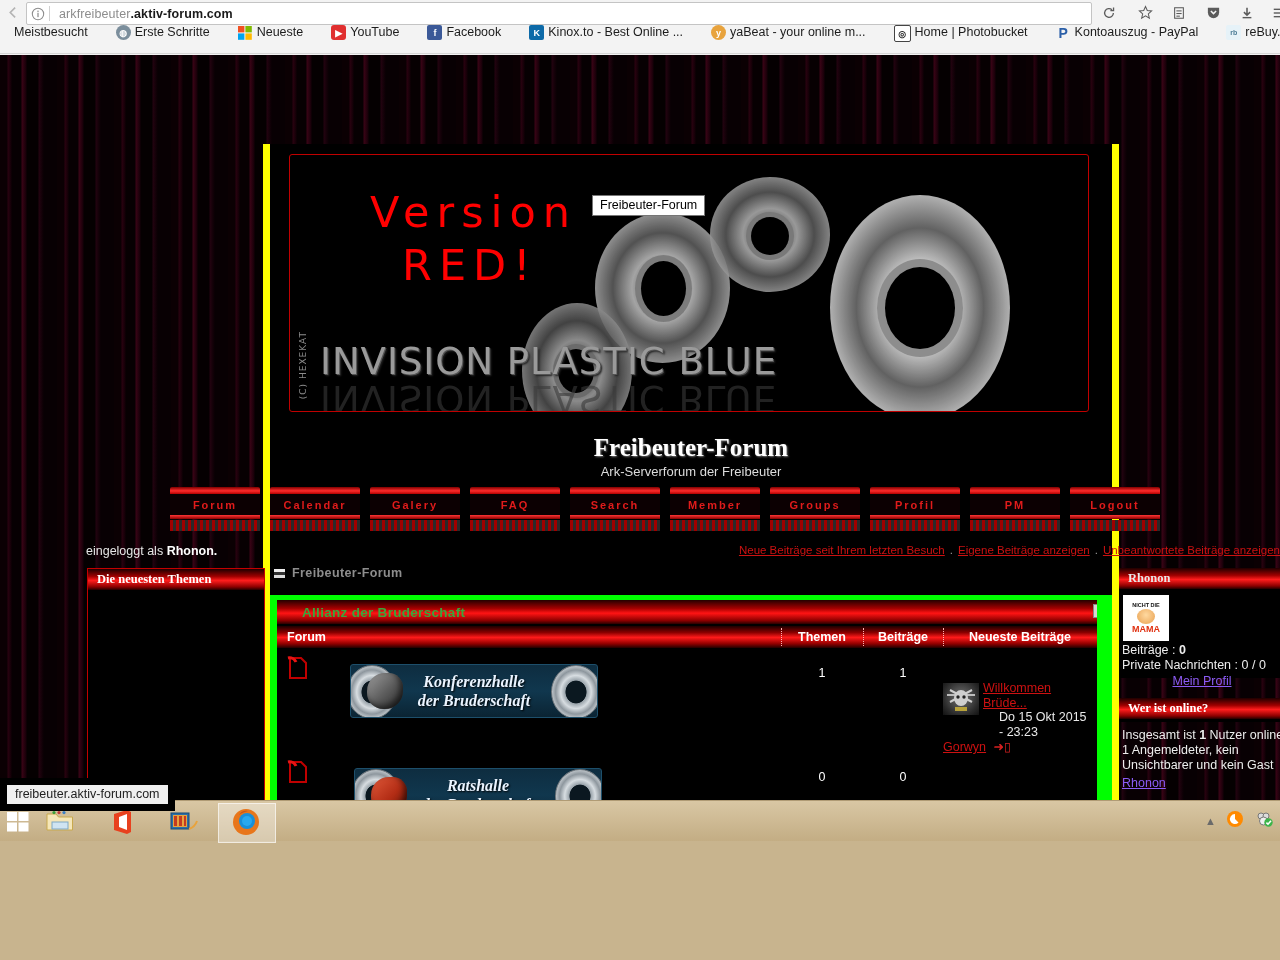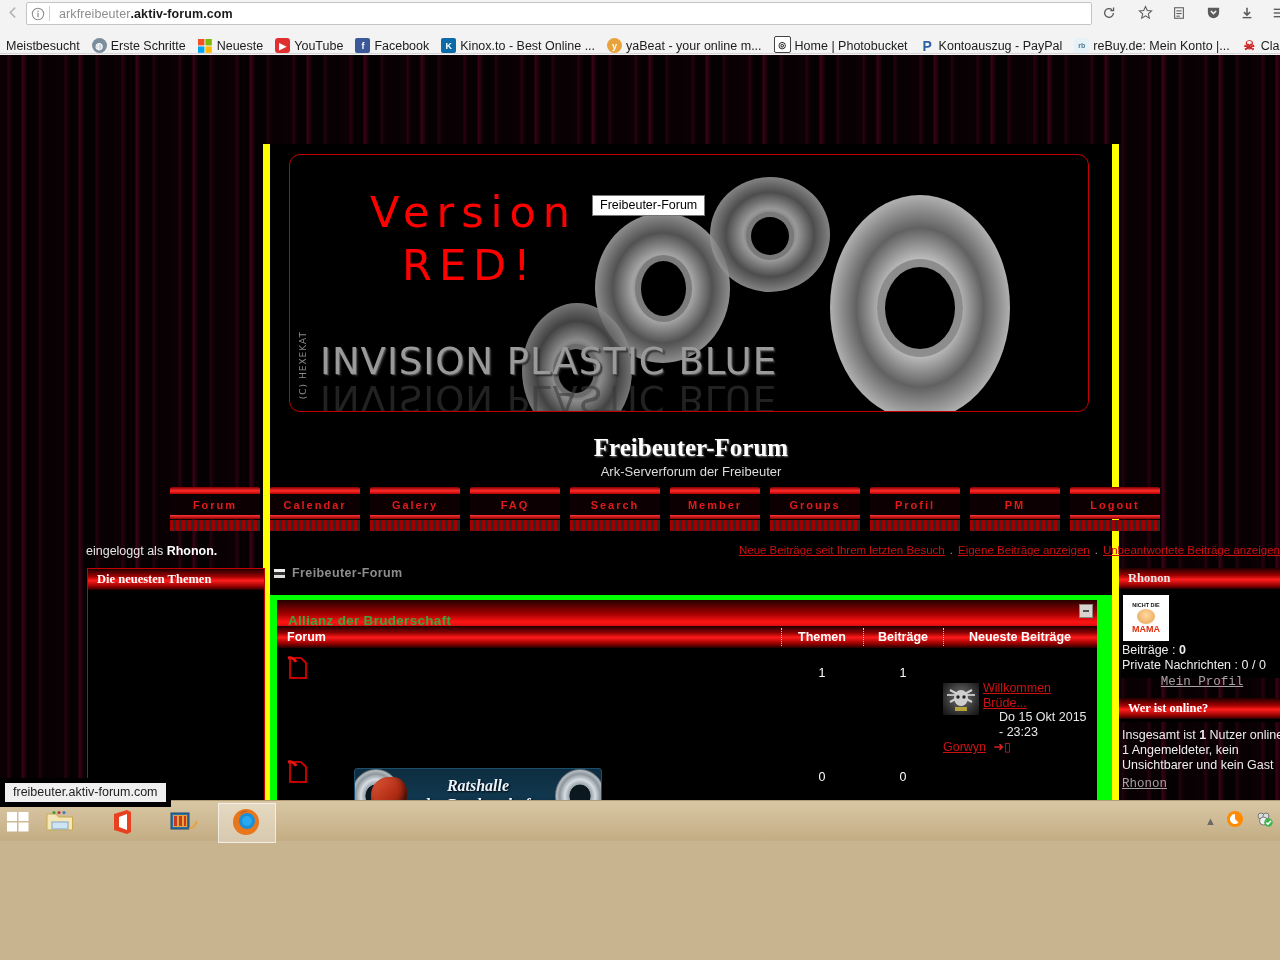--- a/index.html
+++ b/index.html
@@ -13,42 +13,42 @@
   #browser-chrome{position:absolute;left:0;top:0;width:1280px;height:55px;background:#f3f3f3;}
   #urlbar-row{position:absolute;left:0;top:0;width:1280px;height:25px;background:#f3f3f3;display:flex;align-items:center;}
   .nav-btn{width:26px;height:24px;display:flex;align-items:center;justify-content:center;color:#8a8a8a;font-size:13px;}
   #urlbox{position:absolute;left:26px;top:2px;width:1064px;height:21px;background:#fff;border:1px solid #c4c4c4;border-radius:2px;display:flex;align-items:center;}
   #info-icon{width:22px;height:19px;display:flex;align-items:center;justify-content:center;color:#7a7a7a;font-size:12px;}
   #url-sep{width:1px;height:15px;background:#d0d0d0;}
   #url-text{font-size:12.5px;color:#8d8d8d;padding-left:9px;letter-spacing:.1px;white-space:nowrap;}
   #url-text b{color:#1a1a1a;font-weight:700;}
   .tb-icon{width:30px;height:25px;display:flex;align-items:center;justify-content:center;color:#5b5b5b;}
   #bookmarks-row{position:absolute;left:0;top:25px;width:1280px;height:28px;background:#f3f3f3;display:flex;align-items:center;border-bottom:1px solid #d7d7d7;overflow:hidden;}
-  .bm{display:flex;align-items:flex-end;gap:4px;padding:0 6px;height:28px;white-space:nowrap;font-size:12.5px;color:#1c1c1c;}
+  .bm{display:flex;align-items:flex-start;gap:4px;padding:0 14px;height:28px;white-space:nowrap;font-size:12.5px;color:#1c1c1c;}
   .bm-ico{width:15px;height:15px;flex:0 0 15px;border-radius:2px;display:flex;align-items:center;justify-content:center;font-size:9px;color:#fff;font-weight:bold;}
   
   #page{position:absolute;left:0;top:55px;width:1280px;height:745px;overflow:hidden;
     background:#0a0004;}
   #page-bg{position:absolute;inset:0;
     background:
       repeating-linear-gradient(90deg,
         #0b0003 0px,#0b0003 7px,
         #2a0210 8px,#140007 11px,
         #070002 12px,#070002 21px,
         #3a0416 22px,#180009 26px,
         #050001 27px,#050001 38px,
         #230310 39px,#0d0005 43px,
         #080003 44px,#080003 57px);
   }
   #yellow-frame{position:absolute;left:263px;top:89px;width:856px;height:718px;
     background:#ffff00;}
   #site{position:absolute;left:270px;top:89px;width:842px;height:718px;background:#000;overflow:hidden;}
   
   #banner-wrap{position:absolute;left:289px;top:99px;width:800px;height:258px;}
-  #banner{position:absolute;inset:0;border:1px solid #c00000;border-radius:11px;background:#000;overflow:hidden;}
+  #banner{position:absolute;inset:0;border:1px solid #c00000;border-radius:3px;background:#000;overflow:hidden;}
   .disc{position:absolute;border-radius:50%;}
   .disc .hole{position:absolute;border-radius:50%;background:#000;}
   #ver1{position:absolute;left:80px;top:32px;font-family:"DejaVu Sans",sans-serif;font-size:43px;color:#ff0000;letter-spacing:7px;font-weight:500;}
   #ver2{position:absolute;left:112px;top:85px;font-family:"DejaVu Sans",sans-serif;font-size:43px;color:#ff0000;letter-spacing:7px;font-weight:500;}
   #ipb{position:absolute;left:30px;top:185px;font-family:"DejaVu Sans",sans-serif;font-size:37px;
        color:#9a9a9a;letter-spacing:1px;white-space:nowrap;
        text-shadow:1px 1px 0 #555, 2px 2px 2px #222;}
   #ipb-refl{position:absolute;left:30px;top:222px;font-family:"DejaVu Sans",sans-serif;font-size:37px;
        color:#3a3a3a;letter-spacing:1px;white-space:nowrap;transform:scaleY(-1);opacity:.6;}
   #hexekat{position:absolute;left:8px;top:176px;font-size:9px;color:#8b8b8b;
@@ -76,23 +76,23 @@
       color:#b0b0b0;white-space:nowrap;padding-right:2px;}
   #quicklinks a{color:#cc1111;text-decoration:underline;}
   #quicklinks .sep{color:#999;padding:0 5px;}
   
   #breadcrumb{position:absolute;left:274px;top:511px;display:flex;align-items:center;gap:7px;}
   #bc-icon{width:11px;height:9px;background:linear-gradient(180deg,#eee 0 33%,#333 33% 66%,#ddd 66%);}
   #bc-text{font-size:12.5px;font-weight:bold;color:#8d8d8d;letter-spacing:.4px;}
   
   #green-box{position:absolute;left:270px;top:540px;width:842px;height:267px;background:#00ff00;}
   #forum-inner{position:absolute;left:277px;top:545px;width:820px;height:258px;background:#000;overflow:hidden;}
-  #cat-bar{position:absolute;left:0;top:0;width:820px;height:40px;
+  #cat-bar{position:absolute;left:0;top:0;width:820px;height:24px;
       background:linear-gradient(180deg,#250000 0%,#a40000 35%,#ff1414 55%,#8e0000 85%,#2a0000 100%);
-      display:flex;align-items:center;}
+      display:flex;align-items:center;padding-left:14px;}
   #cat-title{font-size:13.5px;font-weight:bold;color:#3ba63b;padding-left:11px;letter-spacing:.3px;}
   #collapse-btn{position:absolute;right:4px;top:4px;width:12px;height:12px;background:#d9d4cf;border:1px solid #888;
       display:flex;align-items:center;justify-content:center;}
   #collapse-btn i{display:block;width:6px;height:2px;background:#555;}
   #hdr-row{position:absolute;left:0;top:26px;width:820px;height:22px;
       background:linear-gradient(180deg,#1c0000 0%,#8b0000 30%,#ff1a1a 52%,#930000 80%,#200000 100%);
       color:#fff;font-size:12.5px;font-weight:bold;}
   .hdr-cell{position:absolute;top:0;height:22px;display:flex;align-items:center;}
   .hdr-div{position:absolute;top:2px;height:18px;border-left:1px dotted #ffb3b3;}
   .frow{position:absolute;left:0;width:820px;}
@@ -120,24 +120,24 @@
   .panel-hd{height:21px;background:linear-gradient(180deg,#1e0000,#9e0000 35%,#ff1d1d 55%,#8c0000 85%,#220000);
       display:flex;align-items:center;}
   .panel-hd .t{font-size:12.5px;font-weight:bold;color:#fff;padding-left:9px;font-family:Liberation Serif, serif;}
   
   #avatar{position:absolute;left:1123px;top:540px;width:46px;height:46px;background:#fff;
       display:flex;flex-direction:column;align-items:center;justify-content:center;overflow:hidden;}
   #av-top{font-size:5.5px;font-weight:bold;color:#111;line-height:6px;text-align:center;}
   #av-face{width:18px;height:15px;border-radius:50%;background:radial-gradient(circle at 50% 40%,#ffd9a0,#e8a050);margin:1px 0;}
   #av-bottom{font-size:9px;font-weight:bold;color:#e03010;line-height:9px;}
   .rs-text{position:absolute;font-size:12.5px;color:#ededed;line-height:15px;}
-  .rs-text a{color:#a3a3a3;text-decoration:underline;font-family:Liberation Mono, monospace;}
+  .rs-text a{color:#8b5cf6;text-decoration:underline;}
   .rs-link{color:#9a9a9a;text-decoration:underline;}
   
-  #status-tip{position:absolute;left:0;top:778px;background:#f0f0f0;border:5px solid #000000;
+  #status-tip{position:absolute;left:0;top:778px;background:#f0f0f0;border:7px solid #000000;
       padding:2px 8px 3px;font-size:12.5px;color:#222;z-index:40;}
   
   #taskbar{position:absolute;left:0;top:800px;width:1280px;height:40px;
       background:linear-gradient(180deg,#d9c7a4,#c3ad84);border-top:1px solid #b09b75;}
   .tb-item{position:absolute;top:4px;width:52px;height:34px;display:flex;align-items:center;justify-content:center;}
   #tb-active{position:absolute;left:218px;top:2px;width:56px;height:38px;background:rgba(255,255,255,.35);
       border:1px solid rgba(255,255,255,.6);}
   #tray{position:absolute;right:6px;top:0;height:40px;display:flex;align-items:center;gap:10px;}
 </style>
 </head>
@@ -407,20 +407,28 @@
       <div class="hdr-div" style="left:666px;"></div>
       <div class="hdr-cell" style="left:666px;width:154px;justify-content:center;">Neueste Beiträge</div>
     </div>
 
     <div class="frow" style="top:56px;height:96px;">
       <div class="fico">
         <svg width="22" height="24" viewBox="0 0 22 24">
             <path d="M3 2 h11 l5 5 v15 h-16 z" fill="none" stroke="#c00000" stroke-width="2"></path>
             <path d="M1 2 a7 7 0 0 1 8 4" fill="none" stroke="#e81414" stroke-width="3"></path>
           </svg>
+      </div>
+      <div class="fbanner" style="left:73px;top:8px;">
+        <div class="flange l"></div>
+        <div class="flange r"></div>
+        <div class="rosette" style="background:linear-gradient(135deg,#9d9d9d,#5a5a5a 55%,#2d2d2d);"></div>
+        <div class="txt">
+          <span>Konferenzhalle</span><br><span>der Bruderschaft</span>
+        </div>
       </div>
       <div class="colnum" style="left:504px;top:10px;width:82px;">1</div>
       <div class="colnum" style="left:586px;top:10px;width:80px;">1</div>
       <div class="lastpost" style="left:666px;top:25px;width:150px;">
         <div class="lp-avatar">
           <svg width="36" height="32" viewBox="0 0 36 32">
               <path d="M4 12 L32 12" stroke="#bdbdbd" stroke-width="2"></path>
               <path d="M7 7 L29 19 M29 7 L7 19" stroke="#cfcfcf" stroke-width="2"></path>
               <ellipse cx="18" cy="15" rx="7" ry="8" fill="#cfcfcf"></ellipse>
               <circle cx="15" cy="14" r="1.7" fill="#222"></circle>

